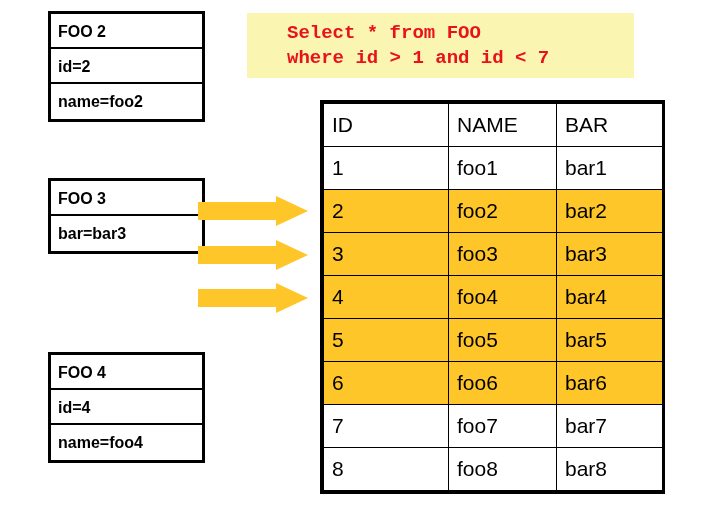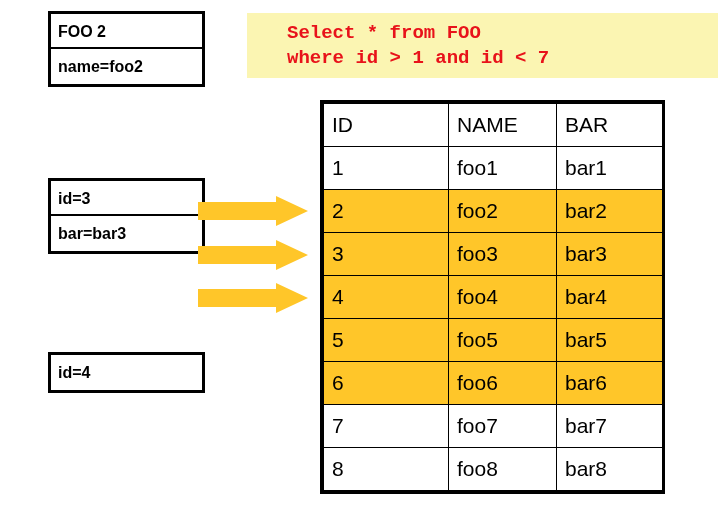--- a/index.html
+++ b/index.html
@@ -55,21 +55,21 @@
   .arrow-1 { top: 196px; }
   .arrow-2 { top: 240px; }
   .arrow-3 { top: 283px; }
   .arrow svg { display: block; }
 
   
   .sql-box {
     position: absolute;
     left: 247px;
     top: 13px;
-    width: 471px;
+    width: 387px;
     height: 65px;
     background: #fbf5b2;
     box-sizing: border-box;
     padding: 8px 0 0 40px;
   }
   .sql-line {
     font-family: "Liberation Mono", "DejaVu Sans Mono", monospace;
     font-size: 19px;
     font-weight: bold;
     color: #e8121a;
@@ -113,30 +113,33 @@
 
   .result-table tr.row-highlight td {
     background: #ffc629;
   }
 </style>
 </head>
 <body>
 
 <div class="foo-box foo-box-1">
   <div class="foo-row">FOO 2</div>
+  <div class="foo-row">id=2</div>
   <div class="foo-row">name=foo2</div>
 </div>
 
 <div class="foo-box foo-box-2">
-  <div class="foo-row">id=3</div>
+  <div class="foo-row">FOO 3</div>
   <div class="foo-row">bar=bar3</div>
 </div>
 
 <div class="foo-box foo-box-3">
+  <div class="foo-row">FOO 4</div>
   <div class="foo-row">id=4</div>
+  <div class="foo-row">name=foo4</div>
 </div>
 
 <div class="arrow arrow-1">
   <svg width="110" height="30" viewBox="0 0 110 30" xmlns="http://www.w3.org/2000/svg">
     <polygon points="0,6 78,6 78,0 110,15 78,30 78,24 0,24" fill="#ffc629"></polygon>
   </svg>
 </div>
 <div class="arrow arrow-2">
   <svg width="110" height="30" viewBox="0 0 110 30" xmlns="http://www.w3.org/2000/svg">
     <polygon points="0,6 78,6 78,0 110,15 78,30 78,24 0,24" fill="#ffc629"></polygon>

